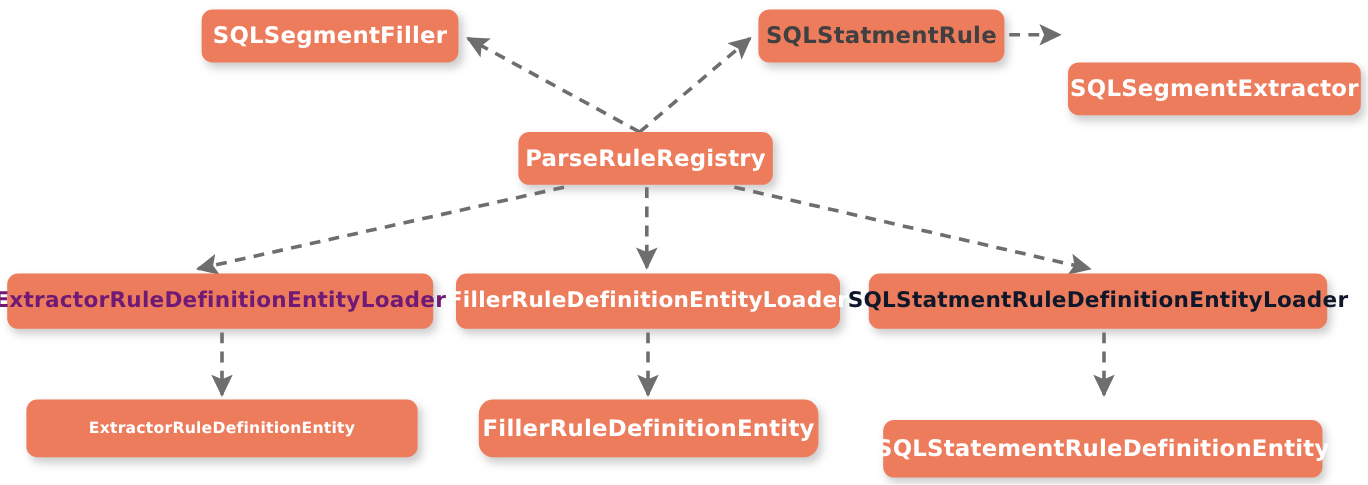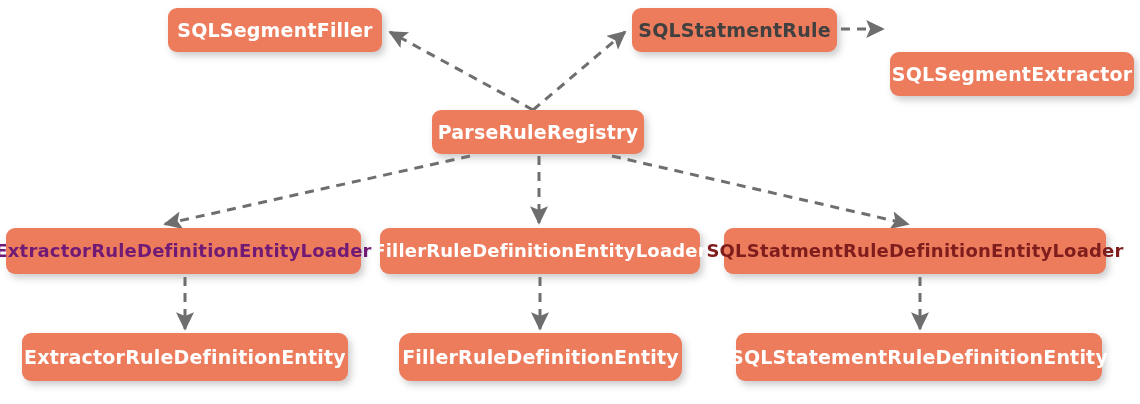--- a/index.html
+++ b/index.html
@@ -94,28 +94,28 @@
       </div>
       <div class="node" style="left: 432px; top: 110px; width: 212px; height: 44px; font-size: 19px; background: rgb(237, 124, 93); color: rgb(255, 255, 255);">
         <span class="node-label">ParseRuleRegistry</span>
       </div>
       <div class="node" style="left: 6px; top: 228px; width: 355px; height: 46px; font-size: 18px; background: rgb(237, 124, 93); color: #701a75;">
         <span class="node-label">ExtractorRuleDefinitionEntityLoader</span>
       </div>
       <div class="node" style="left: 380px; top: 228px; width: 320px; height: 46px; font-size: 18px; background: rgb(237, 124, 93); color: rgb(255, 255, 255);">
         <span class="node-label">FillerRuleDefinitionEntityLoader</span>
       </div>
-      <div class="node" style="left: 724px; top: 228px; width: 382px; height: 46px; font-size: 18px; background: rgb(237, 124, 93); color: #7f1d1d;">
+      <div class="node" style="left: 724px; top: 228px; width: 382px; height: 46px; font-size: 18px; background: rgb(237, 124, 93); color: #0f172a;">
         <span class="node-label">SQLStatmentRuleDefinitionEntityLoader</span>
       </div>
-      <div class="node" style="left: 22px; top: 333px; width: 326px; height: 48px; font-size: 19px; background: rgb(237, 124, 93); color: rgb(255, 255, 255);">
+      <div class="node" style="left: 22px; top: 333px; width: 326px; height: 48px; font-size: 13px; background: rgb(237, 124, 93); color: rgb(255, 255, 255);">
         <span class="node-label">ExtractorRuleDefinitionEntity</span>
       </div>
       <div class="node" style="left: 399px; top: 333px; width: 283px; height: 48px; font-size: 19px; background: rgb(237, 124, 93); color: rgb(255, 255, 255); border-radius: 12px;">
         <span class="node-label">FillerRuleDefinitionEntity</span>
       </div>
-      <div class="node" style="left: 736px; top: 333px; width: 366px; height: 48px; font-size: 19px; background: rgb(237, 124, 93); color: rgb(255, 255, 255);">
+      <div class="node" style="left: 736px; top: 350px; width: 366px; height: 48px; font-size: 19px; background: rgb(237, 124, 93); color: rgb(255, 255, 255);">
         <span class="node-label">SQLStatementRuleDefinitionEntity</span>
       </div>
     </div>
 
 
 </div>
 
 </body></html>

